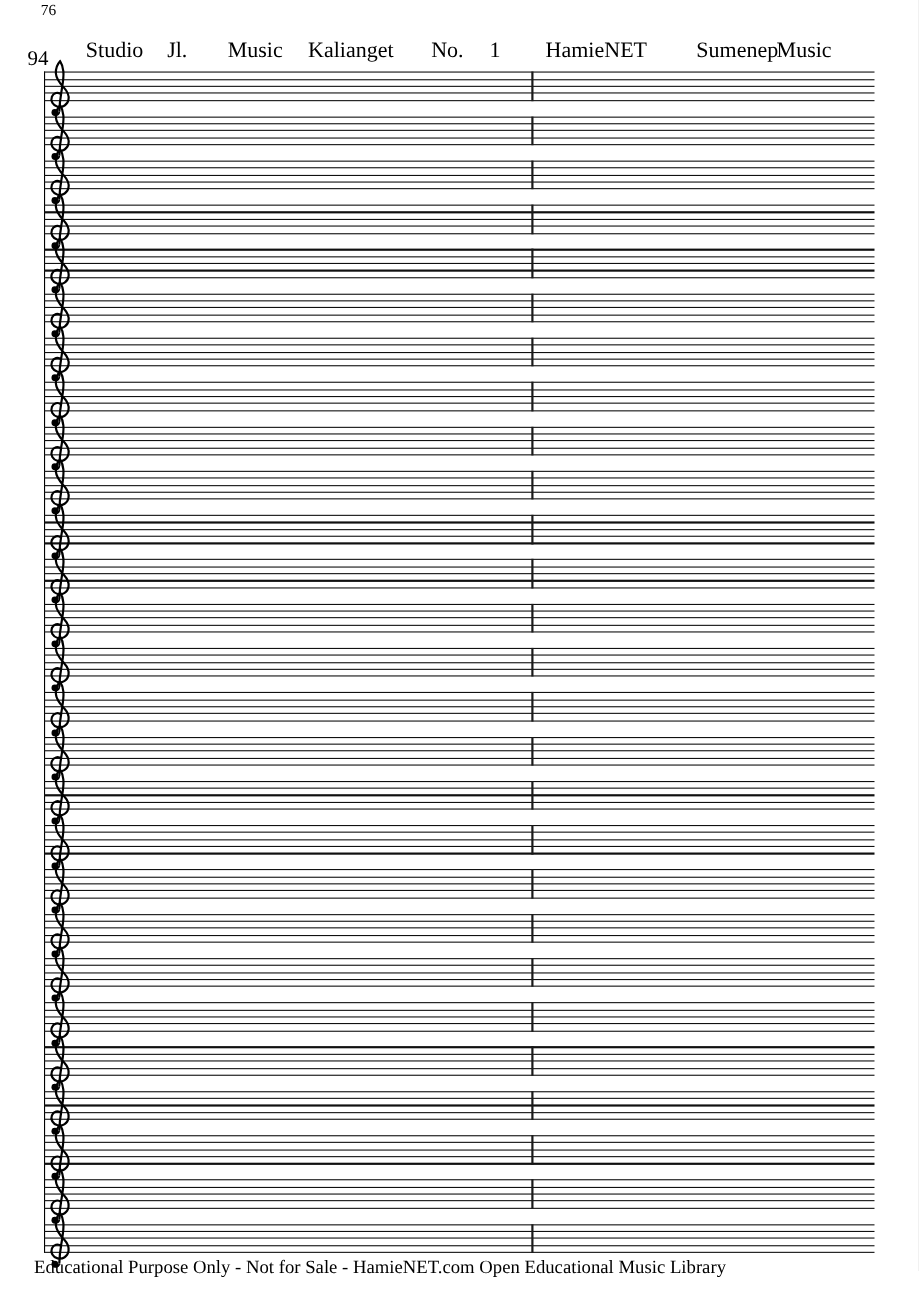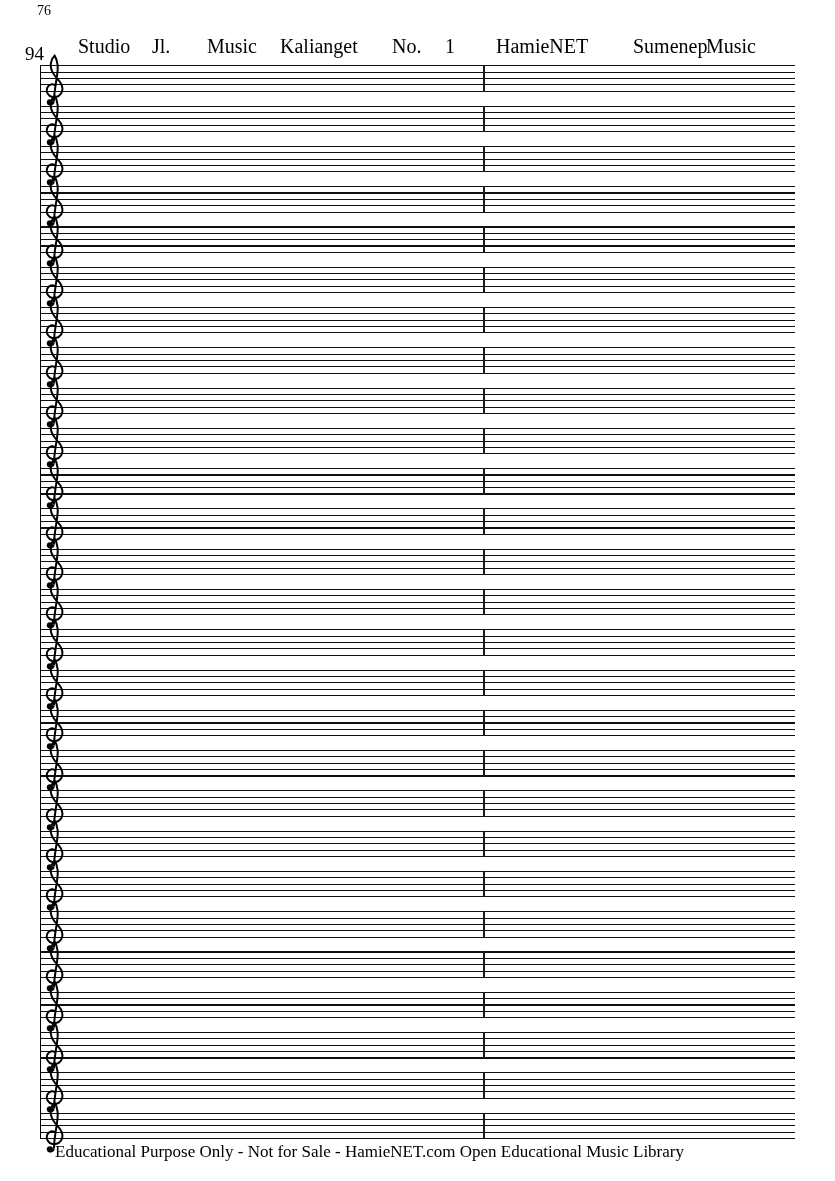--- a/index.html
+++ b/index.html
@@ -53,21 +53,21 @@
     position:absolute;left:443px;top:0;width:1.8px;height:26.5px;
     background:#1a1a1a;
   }
   .clef{
     position:absolute;left:2px;top:-12.5px;width:27px;height:57px;
     color:#000;z-index:2;
   }
   
   .footer{
     position:absolute;left:0;top:1142px;width:691px;
-    text-align:center;font-size:17px;line-height:1.2;padding-left:24px;
+    text-align:center;font-size:17px;line-height:1.2;
   }
 </style>
 </head>
 <body>
 
 <div class="page">
 
   <div class="page-number">76</div>
 
   <div class="measure-number">94</div>

